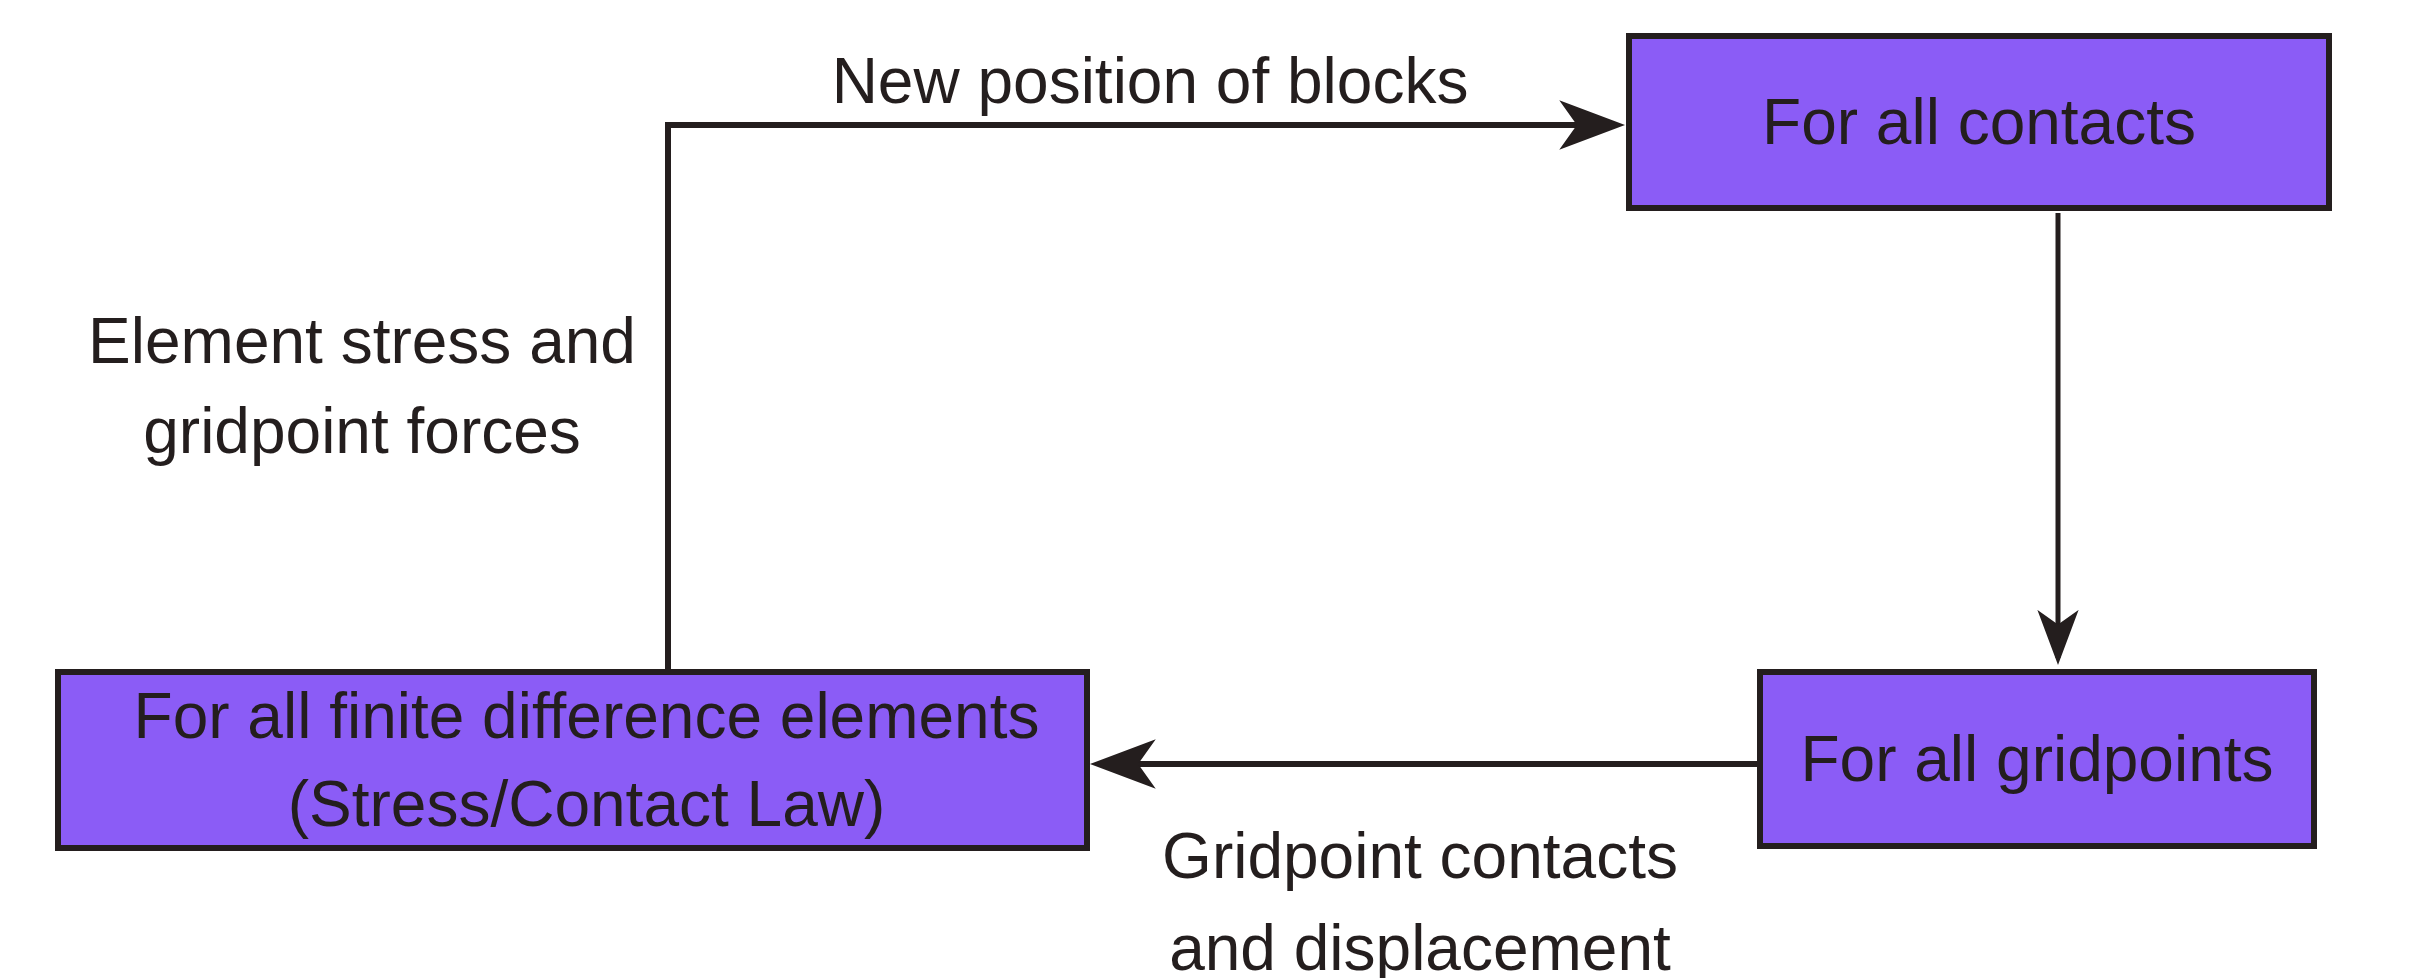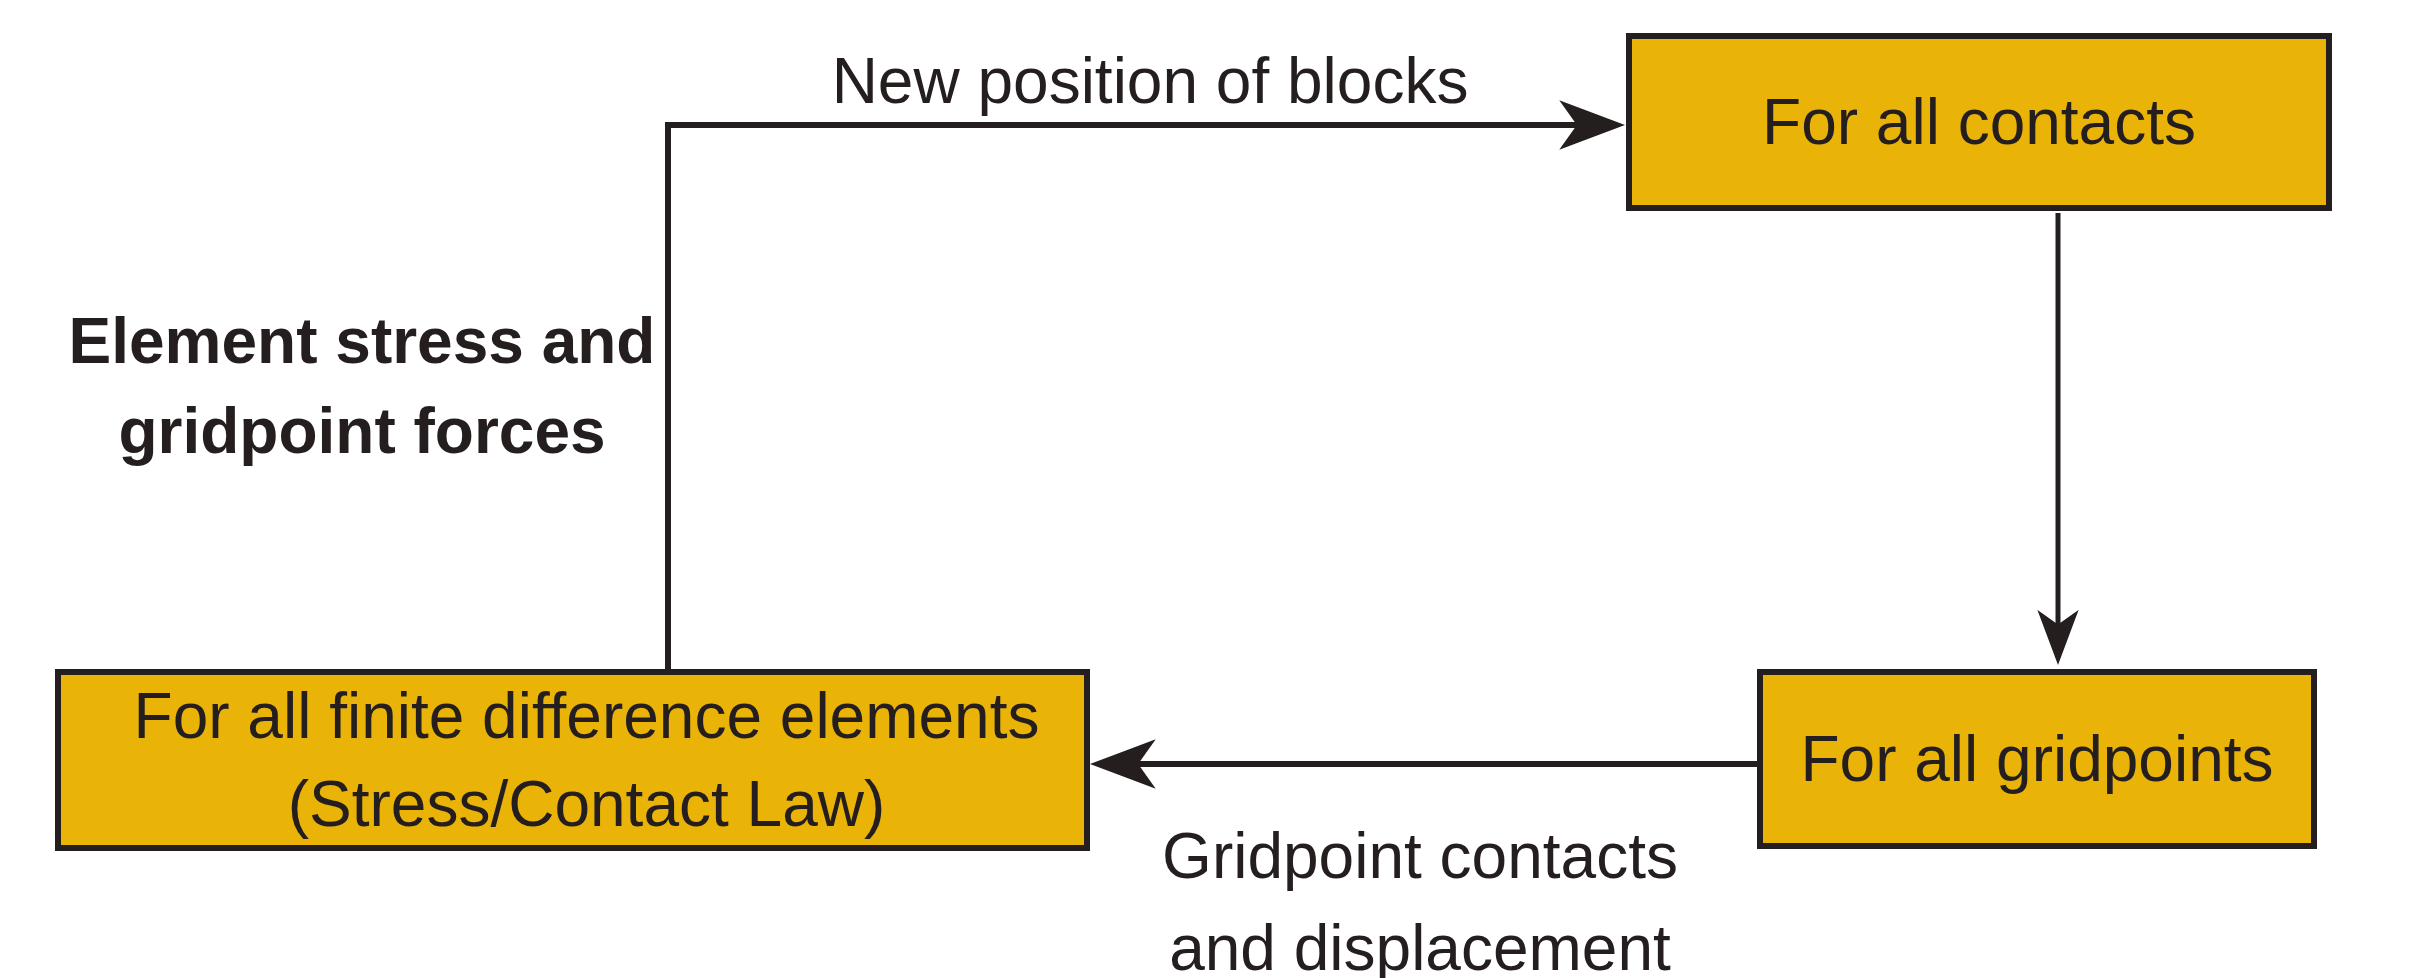--- a/index.html
+++ b/index.html
@@ -26,21 +26,21 @@
   .edge {
     fill: none;
     stroke: #241e1e;
   }
   .edge.thick { stroke-width: 6; }
   .edge.thin  { stroke-width: 5; }
   .node {
     position: absolute;
     box-sizing: border-box;
     border: 6px solid #241e1e;
-    background: #eab308;
+    background: #8b5cf6;
     display: flex;
     flex-direction: column;
     justify-content: center;
     align-items: center;
     text-align: center;
     font-size: 64px;
     line-height: 88px;
     white-space: nowrap;
   }
   .node-contacts   { left: 1626px; top: 33px;  width: 706px;  height: 178px; }
@@ -50,21 +50,21 @@
     position: absolute;
     font-size: 64px;
     line-height: 90px;
     white-space: nowrap;
   }
   .edge-label.centered {
     transform: translateX(-50%);
     text-align: center;
   }
   .label-new-position   { left: 1150px; top: 36px;  }
-  .label-element-stress { left: 362px;  top: 296px; font-weight: bold; }
+  .label-element-stress { left: 362px;  top: 296px; }
   .label-contact        { left: 2098px; top: 382px; }
   .label-velocities     { left: 1420px; top: 810px; line-height: 92px; }
 </style>
 </head>
 <body>
 
 <div class="canvas">
 
   <svg class="connectors" viewBox="0 0 2430 978" xmlns="http://www.w3.org/2000/svg" aria-hidden="true">
     <defs>

